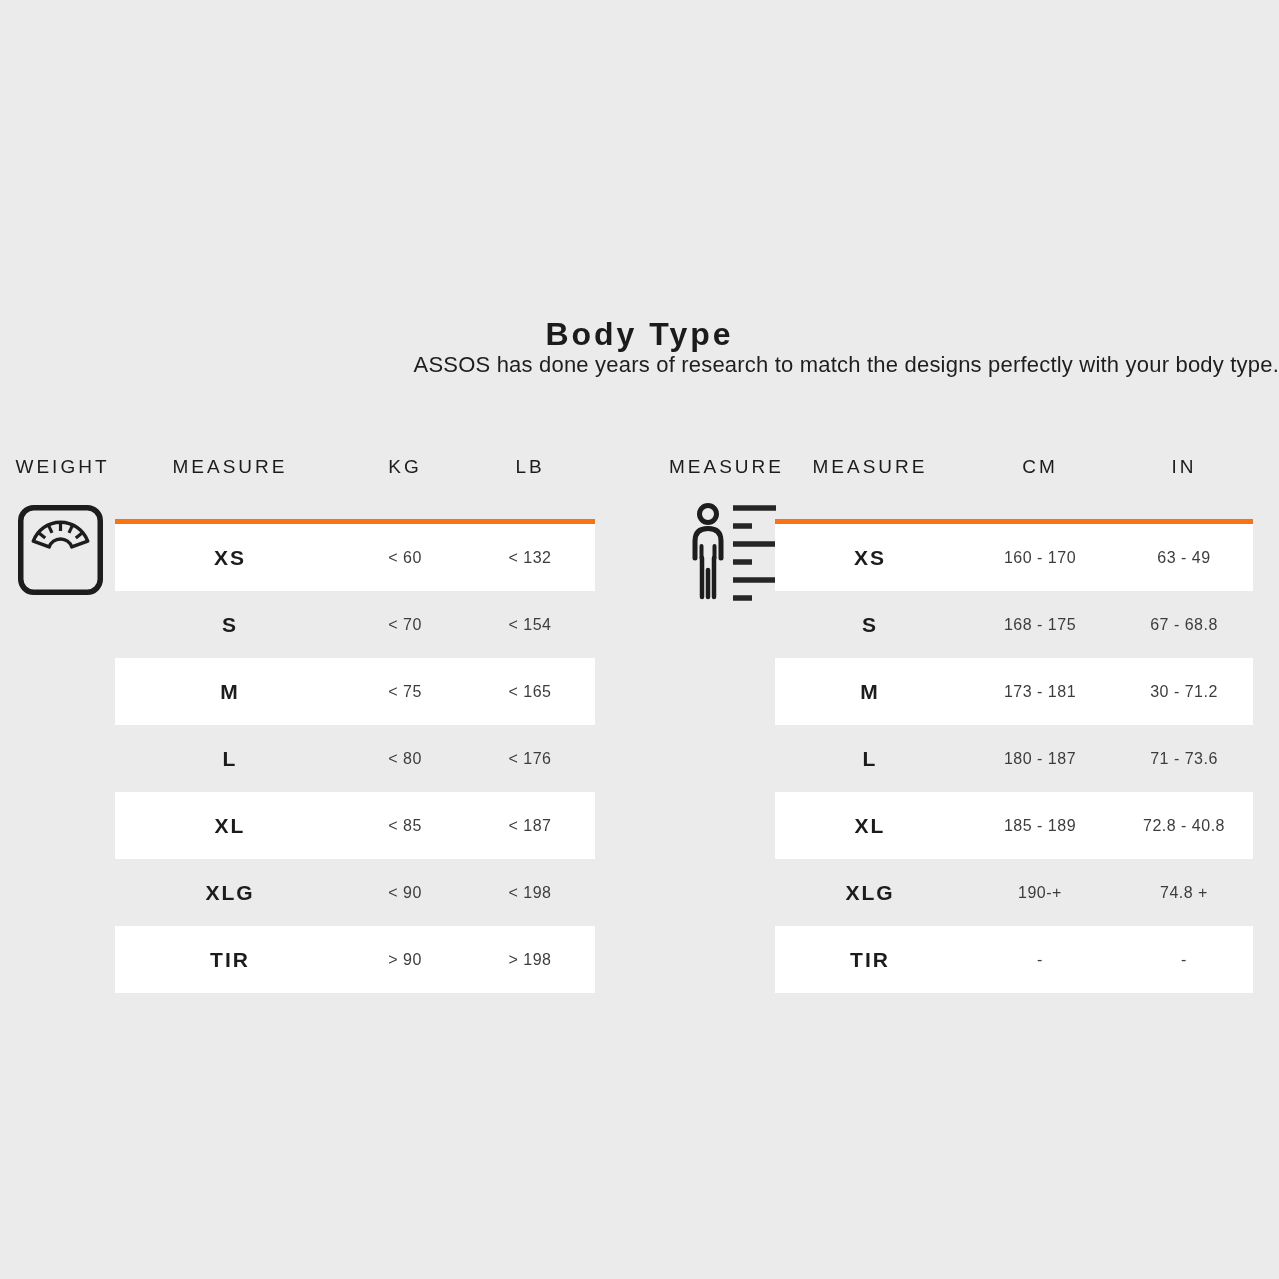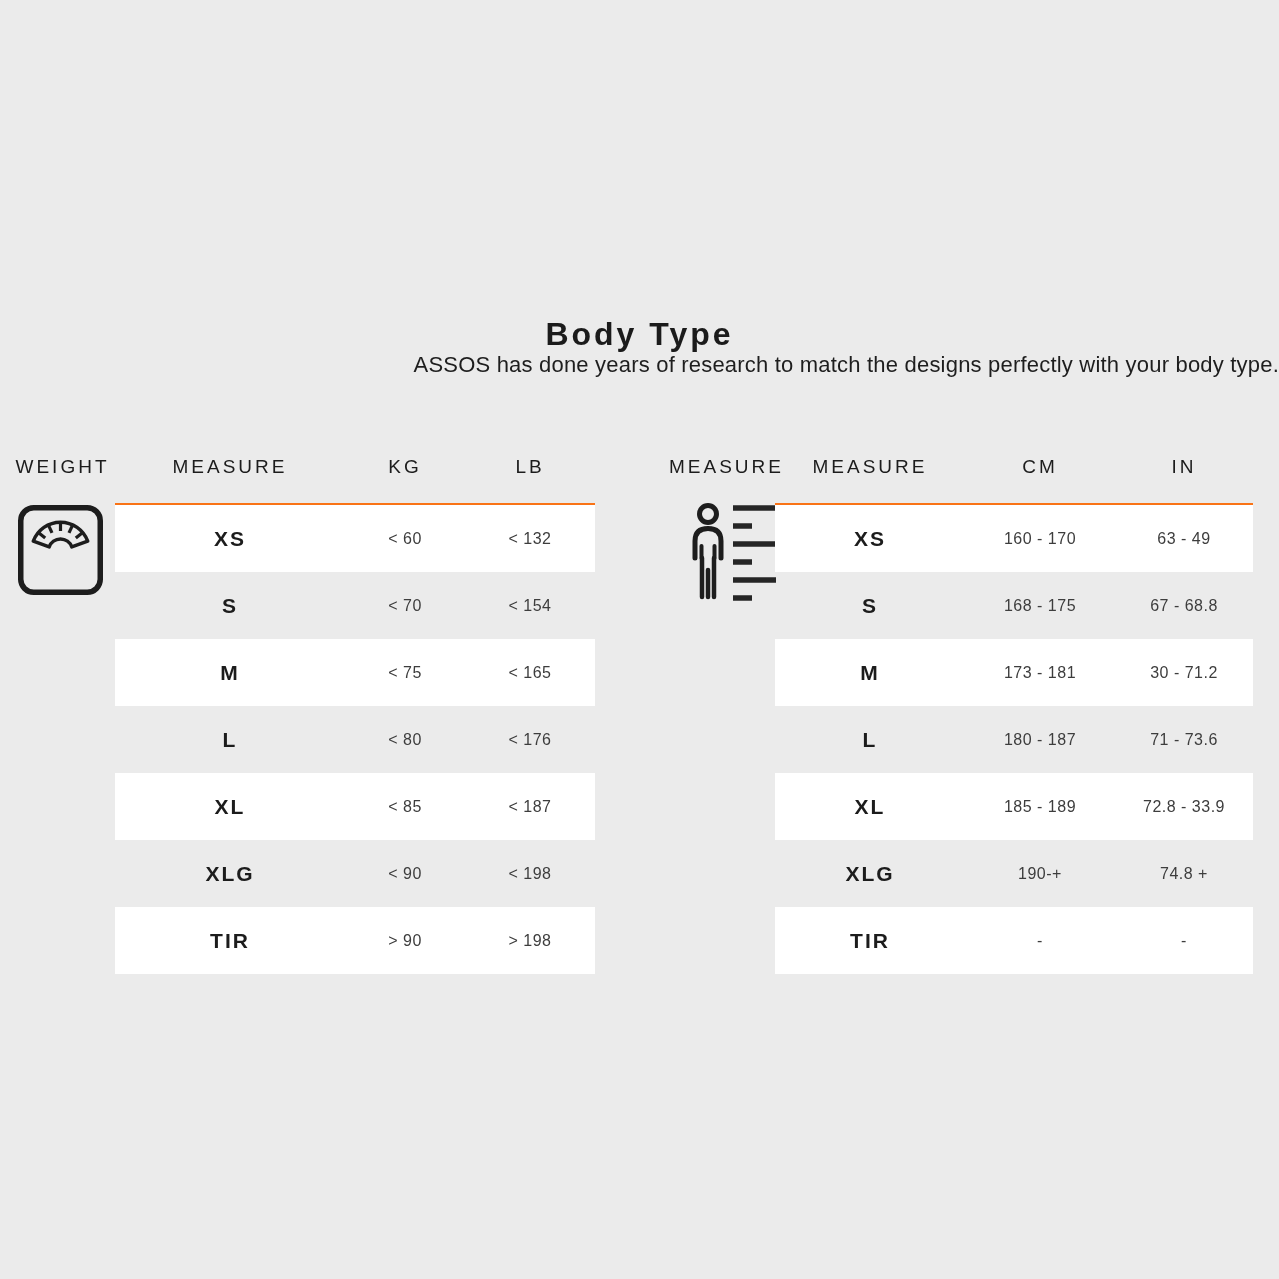--- a/index.html
+++ b/index.html
@@ -28,22 +28,22 @@
   .table-weight{left:10px;width:585px;}
   .table-height{left:640px;width:614px;}
   .thead{
     display:grid;height:40px;align-items:center;text-align:center;
     font-weight:normal;font-size:19px;letter-spacing:3px;color:#1c1c1c;
   }
   .table-weight .thead{grid-template-columns:105px 230px 120px 130px;}
   .table-height .thead{grid-template-columns:135px 190px 150px 138px;}
   .table-height .section-label{padding-left:29px;}
   .rows-wrap{
-    position:absolute;top:56px;
-    border-top:2px solid #f97316;
+    position:absolute;top:72px;
+    border-top:5px solid #f97316;
   }
   .table-weight .rows-wrap{left:105px;width:480px;}
   .table-height .rows-wrap{left:135px;width:478px;}
   .trow{
     display:grid;height:67px;align-items:center;text-align:center;
   }
   .table-weight .trow{grid-template-columns:230px 120px 130px;}
   .table-height .trow{grid-template-columns:190px 150px 138px;}
   .trow.striped{background:#ffffff;}
   .size-cell{
@@ -165,21 +165,21 @@
           <div class="cell value-cell">30 - 71.2</div>
         </div>
         <div class="trow">
           <div class="cell size-cell">L</div>
           <div class="cell value-cell">180 - 187</div>
           <div class="cell value-cell">71 - 73.6</div>
         </div>
         <div class="trow striped">
           <div class="cell size-cell">XL</div>
           <div class="cell value-cell">185 - 189</div>
-          <div class="cell value-cell">72.8 - 33.9</div>
+          <div class="cell value-cell">72.8 - 40.8</div>
         </div>
         <div class="trow">
           <div class="cell size-cell">XLG</div>
           <div class="cell value-cell">190-+</div>
           <div class="cell value-cell">74.8 +</div>
         </div>
         <div class="trow striped">
           <div class="cell size-cell">TIR</div>
           <div class="cell value-cell">-</div>
           <div class="cell value-cell">-</div>

